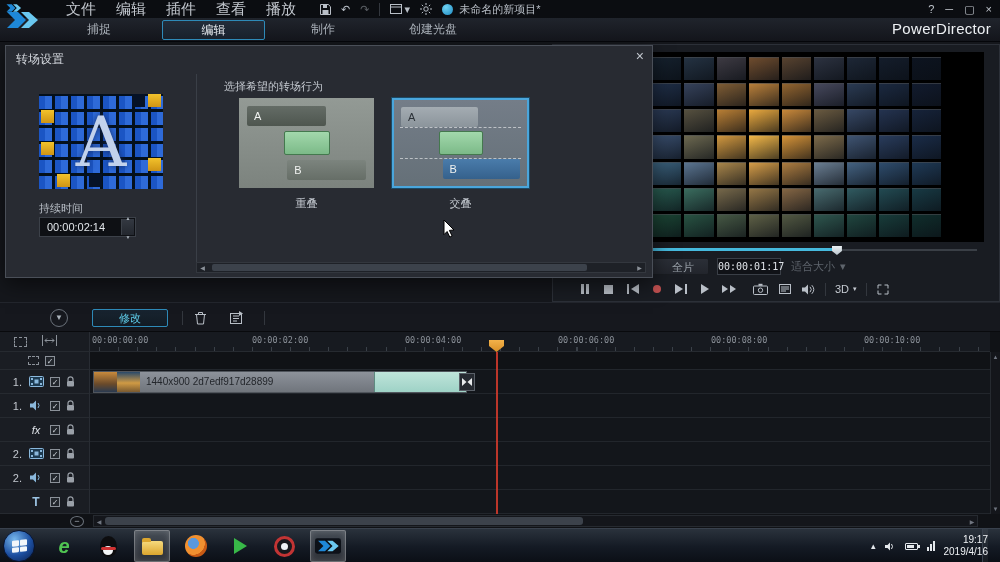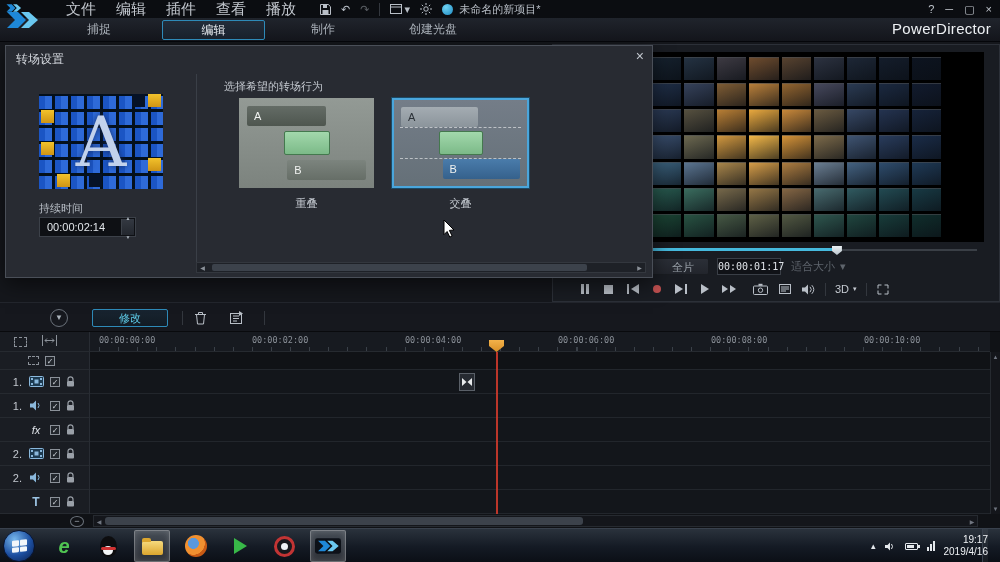--- a/index.html
+++ b/index.html
@@ -447,21 +447,21 @@
 
   <div id="timeline">
     <div id="tl-corner">
       <span class="selbox"></span>
       <span><svg width="17" height="11">
             <path d="M1.5 0v11M15.5 0v11" stroke="#8b9199"></path>
             <path d="M4 5.5h9M6 3.5l-2 2 2 2M11 3.5l2 2-2 2" stroke="#8b9199" fill="none"></path>
           </svg></span>
     </div>
     <div id="ruler">
-        <span class="ruler-label" style="left: 9px;">00:00:00:00</span>
+        <span class="ruler-label" style="left: 2px;">00:00:00:00</span>
         <span class="ruler-label" style="left: 162px;">00:00:02:00</span>
         <span class="ruler-label" style="left: 315px;">00:00:04:00</span>
         <span class="ruler-label" style="left: 468px;">00:00:06:00</span>
         <span class="ruler-label" style="left: 621px;">00:00:08:00</span>
         <span class="ruler-label" style="left: 774px;">00:00:10:00</span>
       </div>
     <div id="ph-flag"></div>
 
     <div id="track-headers">
         <div class="trk-row first">
@@ -567,20 +567,26 @@
     <div id="track-lanes">
         <div class="trk-lane first"></div>
         <div class="trk-lane"></div>
         <div class="trk-lane"></div>
         <div class="trk-lane"></div>
         <div class="trk-lane"></div>
         <div class="trk-lane"></div>
         <div class="trk-lane"></div>
       </div>
 
+    <div class="clip" id="clip1">
+      <span class="cthumb t1"></span>
+      <span class="cthumb t2"></span>
+      <span class="clip-label">1440x900 2d7edf917d28899</span>
+      <span class="overlap"></span>
+    </div>
     <div id="trans-marker">
       <svg width="10" height="8">
           <path d="M0 0l4.5 4L0 8zM10 0L5.5 4 10 8z" fill="#e8eaec"></path>
         </svg>
     </div>
 
     <div id="playhead-line"></div>
 
     <div id="tl-zoom">−</div>
     <div id="tl-hscroll">

